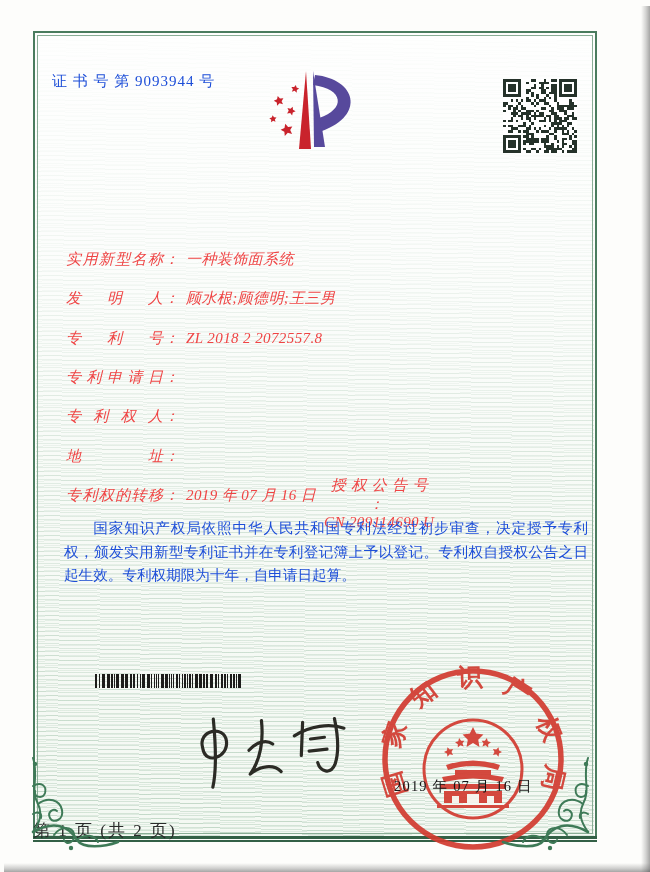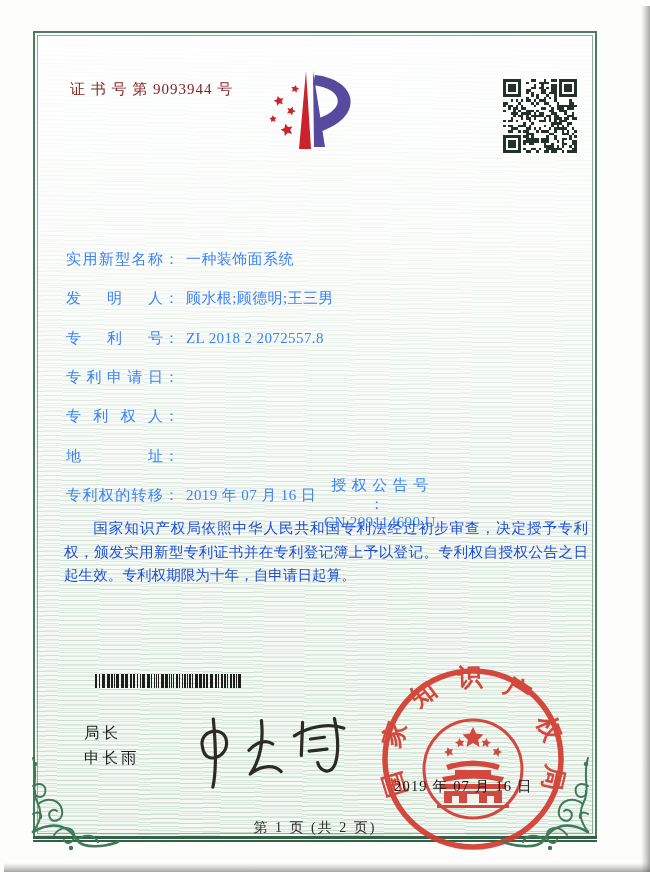--- a/index.html
+++ b/index.html
@@ -11,42 +11,42 @@
       linear-gradient(180deg, rgba(255,255,255,.95) 0%, rgba(255,255,255,.75) 28%,
                       rgba(255,255,255,.38) 55%, rgba(255,255,255,.08) 100%),
       repeating-linear-gradient(1.4deg,  rgba(122,170,136,.30) 0 1px, transparent 1px 4px),
       repeating-linear-gradient(-1.1deg, rgba(122,170,136,.20) 0 1px, transparent 1px 5px);
     background-color:#f3f8f2;}
   .frame{position:absolute;left:33px;top:31px;width:564px;height:807px;
          border:2px solid #4a7c5e;box-sizing:border-box;}
   .frame-inner{position:absolute;inset:2px;border:1px solid #8aae96;}
   .bottom-rule{position:absolute;left:33px;top:836px;width:564px;height:6px;box-sizing:border-box;
          border-top:3px solid #33604634;border-top-color:#336046;border-bottom:2px solid #336046;}
-  .cert-no{position:absolute;left:70px;top:72px;font-size:15px;letter-spacing:1px;color:#7f1d1d;margin-top:8px;}
+  .cert-no{position:absolute;left:52px;top:72px;font-size:15px;letter-spacing:1px;color:#1d4ed8;}
   .logo{position:absolute;left:262px;top:63px;}
   .qr{position:absolute;left:503px;top:79px;}
   .title{position:absolute;left:0;top:175px;width:650px;text-align:center;
          font-size:31px;font-weight:700;letter-spacing:11px;color:#333;text-indent:11px;}
-  .fields{position:absolute;left:66px;top:240px;width:524px;font-size:15px;color:#3b82f6;}
+  .fields{position:absolute;left:66px;top:240px;width:524px;font-size:15px;color:#ef4444;font-style:italic;}
   .frow{height:39.3px;display:flex;align-items:center;position:relative;}
   .flabel{display:inline-block;width:97px;text-align:justify;text-align-last:justify;}
   .fcolon{padding:0 7px 0 1px;}
   .fvalue{letter-spacing:.4px;white-space:nowrap;}
   .grant-no{position:absolute;left:258px;top:0;height:100%;display:flex;align-items:center;flex-direction:column;}
   .paras{position:absolute;left:64px;top:517px;width:524px;font-size:14.6px;line-height:23.6px;
          color:#1d4ed8;text-align:justify;}
   .paras p{margin:0;text-indent:2em;}
   .barcode{position:absolute;left:95px;top:674px;}
   .director{position:absolute;left:84px;top:720px;font-size:15.5px;line-height:25px;
             letter-spacing:3px;color:#1d1d1d;}
   .signature{position:absolute;left:183px;top:711px;}
   .seal{position:absolute;left:378px;top:664px;opacity:.92;}
   .seal-date{position:absolute;left:394px;top:777px;font-size:14.5px;letter-spacing:1.2px;color:#161616;}
-  .footer{position:absolute;left:33px;top:819px;width:564px;text-align:center;
-          font-size:14px;letter-spacing:2px;color:#2b2b2b;}
+  .footer{position:absolute;left:33px;top:819px;width:564px;text-align:left;
+          font-size:17px;letter-spacing:2px;color:#2b2b2b;}
   .ornL{position:absolute;left:24px;top:756px;}
   .ornR{position:absolute;left:501px;top:756px;transform:scaleX(-1);}
   .shadow-r{position:absolute;right:0;top:6px;bottom:0;width:9px;
     background:linear-gradient(90deg,rgba(0,0,0,0),rgba(100,100,100,.28) 55%,rgba(70,70,70,.48));}
   .shadow-b{position:absolute;bottom:0;left:4px;right:0;height:9px;
     background:linear-gradient(180deg,rgba(0,0,0,0),rgba(100,100,100,.30) 60%,rgba(70,70,70,.48));}
 </style>
 </head>
 <body>
 
@@ -480,24 +480,20 @@
           <rect x="129" y="0" width="2" height="14"></rect>
           <rect x="132" y="0" width="1" height="14"></rect>
           <rect x="135" y="0" width="2" height="14"></rect>
           <rect x="138" y="0" width="2" height="14"></rect>
           <rect x="141" y="0" width="1" height="14"></rect>
           <rect x="143" y="0" width="3" height="14"></rect>
         </g>
     </svg>
   </div>
 
-  <div class="director">
-    <div>局长</div>
-    <div>申长雨</div>
-  </div>
 
   <div class="signature">
     <svg width="178" height="78" viewBox="0 0 178 78">
       <g fill="none" stroke="#2b2b25" stroke-width="3.2" stroke-linecap="round" stroke-linejoin="round" transform="rotate(-3 89 39)">
         <path d="M20,34 C15,15 43,11 44,28 C45,44 22,51 20,34 Z"></path>
         <path d="M32,5 C33,28 33,55 28,73"></path>
         <path d="M66,38 C74,30 84,28 90,33"></path>
         <path d="M80,9 C81,28 77,48 66,62 C76,54 90,53 97,61"></path>
         <path d="M112,26 C128,17 148,15 162,21"></path>
         <path d="M121,13 L118,46"></path>

